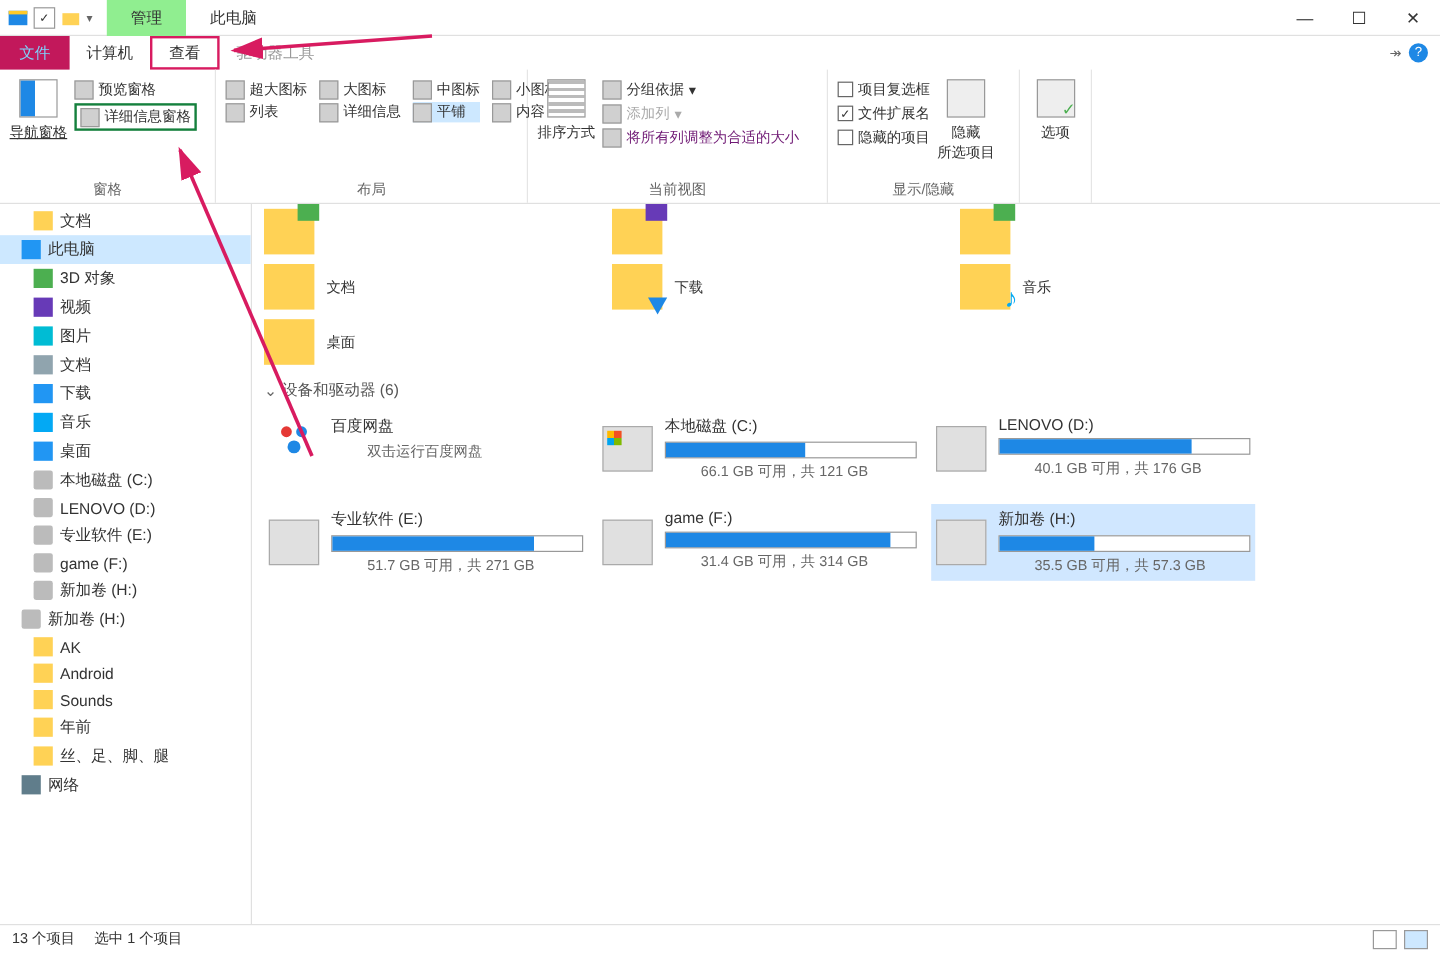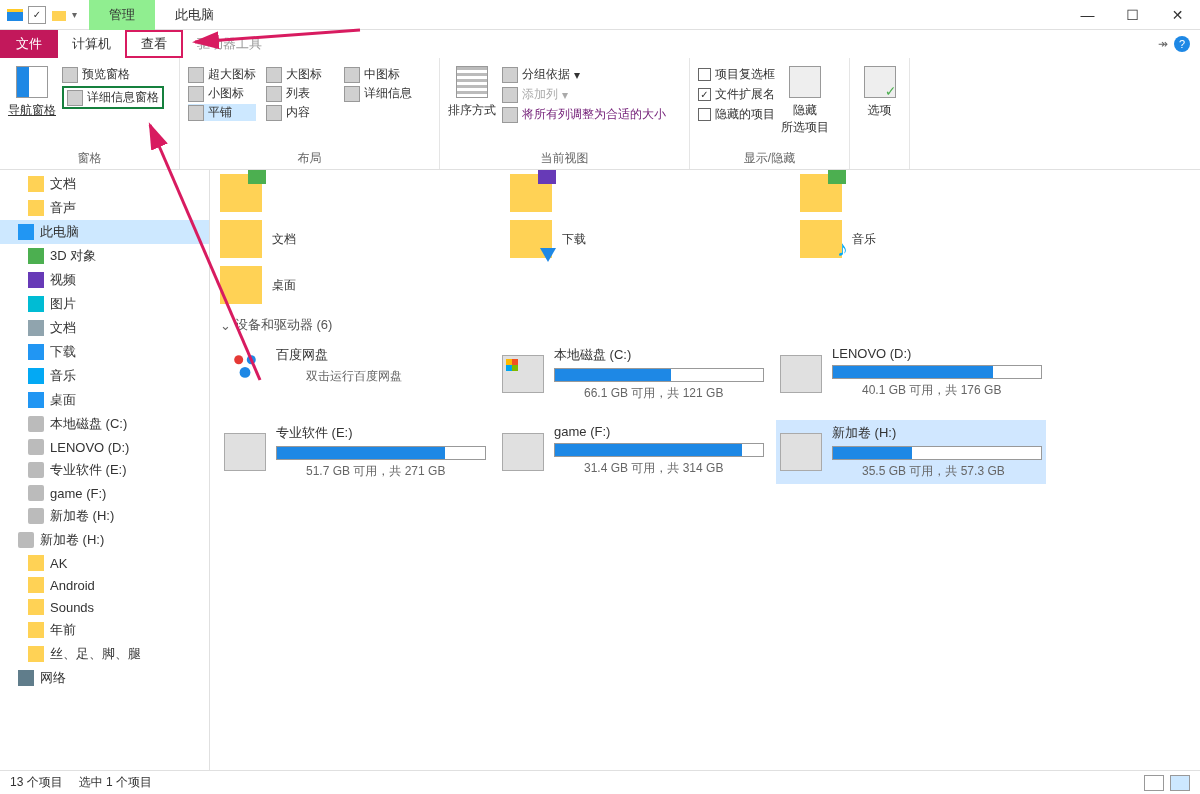--- a/index.html
+++ b/index.html
@@ -7,21 +7,21 @@
 
 .titlebar { height: 30px; display: flex; align-items: center; background: #fff; border-bottom: 1px solid #e0e0e0; }
 .titlebar .qat { display: flex; align-items: center; gap: 4px; padding: 0 6px; }
 .titlebar .qat .ico { width: 18px; height: 18px; display: flex; align-items: center; justify-content: center; }
 .tab-context { background: #90ee90; padding: 6px 20px; margin-left: 6px; font-size: 13px; }
 .tab-plain { padding: 6px 20px; font-size: 13px; }
 .win-controls { margin-left: auto; display: flex; }
 .win-controls div { width: 45px; height: 30px; display: flex; align-items: center; justify-content: center; font-size: 14px; }
 
 .menubar { height: 28px; display: flex; align-items: stretch; background: #fff; }
-.menubar .file-tab { background: #c2185b; color: #ffffff; padding: 4px 16px; display: flex; align-items: center; font-size: 13px; }
+.menubar .file-tab { background: #c2185b; color: #7dd3fc; padding: 4px 16px; display: flex; align-items: center; font-size: 13px; }
 .menubar .menu-item { padding: 4px 14px; display: flex; align-items: center; font-size: 13px; }
 .menubar .menu-item.boxed { border: 2px solid #d81b60; }
 .menubar .help { margin-left: auto; display: flex; align-items: center; gap: 6px; padding-right: 10px; }
 .help-circle { width: 16px; height: 16px; border-radius: 50%; background: #1e88e5; color: #fff; display: flex; align-items: center; justify-content: center; font-size: 11px; }
 
 .ribbon { height: 112px; display: flex; border-bottom: 1px solid #e0e0e0; background: #fff; }
 .ribbon-group { border-right: 1px solid #e5e5e5; padding: 4px 8px 2px 8px; display: flex; flex-direction: column; }
 .ribbon-group-body { flex: 1; display: flex; align-items: flex-start; gap: 6px; }
 .ribbon-group-label { text-align: center; font-size: 12px; color: #666; padding-top: 2px; }
 .ribbon-big { display: flex; flex-direction: column; align-items: center; gap: 4px; width: 48px; padding-top: 4px; }
@@ -136,21 +136,21 @@
             <span class="smicon"></span>
             <span>详细信息窗格</span>
           </div>
       </div>
     </div>
     <div class="ribbon-group-label">窗格</div>
   </div>
 
   <div class="ribbon-group" style="width:260px;">
     <div class="ribbon-group-body">
-      <div style="display:grid;grid-template-columns:repeat(3,1fr);gap:2px 10px;padding-top:4px;">
+      <div style="display:grid;grid-template-columns:repeat(4,1fr);gap:2px 10px;padding-top:4px;">
         <div class="ribbon-row">
             <span class="smicon"></span>
             <span>超大图标</span>
           </div>
         <div class="ribbon-row">
             <span class="smicon"></span>
             <span>大图标</span>
           </div>
         <div class="ribbon-row">
             <span class="smicon"></span>
@@ -235,24 +235,20 @@
     </div>
     <div class="ribbon-group-label">&nbsp;</div>
   </div>
 </div>
 
 <div class="content">
   <div class="sidebar" id="sidebar">
       <div class="side-item">
         <span class="sicon folder"></span>
         <span>文档</span>
-      </div>
-      <div class="side-item">
-        <span class="sicon folder"></span>
-        <span>音声</span>
       </div>
       <div class="side-item active l1">
         <span class="sicon pc"></span>
         <span>此电脑</span>
       </div>
       <div class="side-item">
         <span class="sicon obj3d"></span>
         <span>3D 对象</span>
       </div>
       <div class="side-item">

